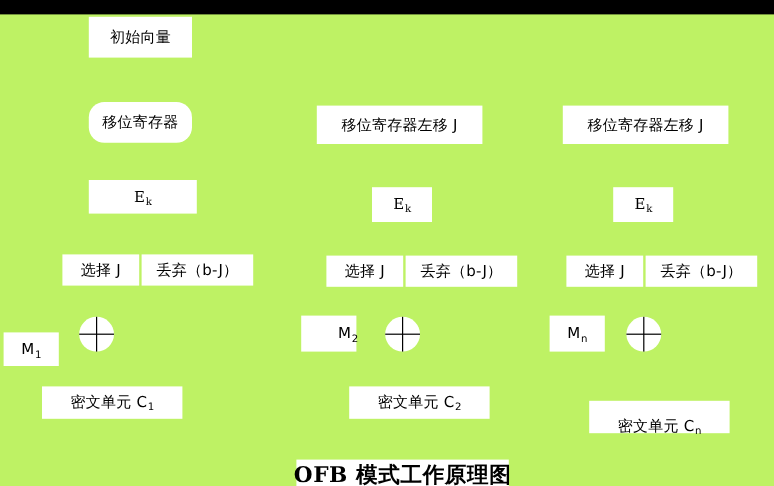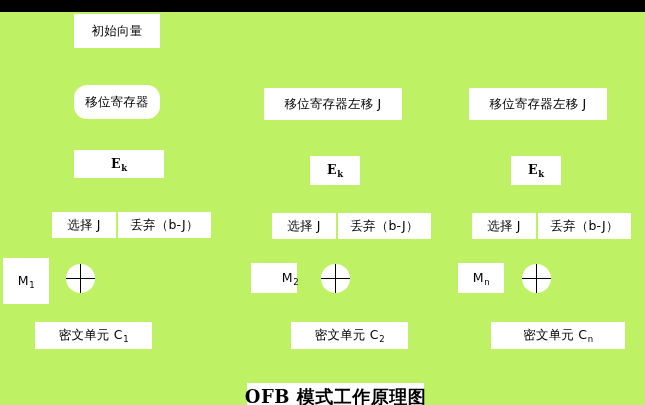--- a/index.html
+++ b/index.html
@@ -26,21 +26,20 @@
     display: flex;
     align-items: center;
     justify-content: center;
     font-size: 12.5px;
     line-height: 1;
     white-space: nowrap;
     letter-spacing: 0.2px;
   }
   .box.serif {
     font-family: "DejaVu Serif", "Liberation Serif", serif;
-    font-weight: bold;
   }
   .box.title {
     font-weight: bold;
     font-size: 18px;
     letter-spacing: 0.5px;
   }
   .sub {
     font-size: 8.5px;
     vertical-align: baseline;
     position: relative;
@@ -92,21 +91,21 @@
   </div>
 
   <div class="box" style="left:52px; top:200px; width:64px; height:26px;">
     <span>选择 J</span>
   </div>
 
   <div class="box" style="left:118px; top:200px; width:93px; height:26px;">
     <span>丢弃（b-J）</span>
   </div>
 
-  <div class="box" style="left:3px; top:246px; width:46px; height:46px;">
+  <div class="box" style="left:3px; top:265px; width:46px; height:28px;">
     <span><span>M</span><span class="sub">1</span></span>
   </div>
 
   <div class="xor" style="left:66px; top:252px; width:29px; height:29px;"></div>
 
   <div class="box" style="left:35px; top:310px; width:117px; height:27px;">
     <span><span>密文单元 C</span><span class="sub">1</span></span>
   </div>
 
   <div class="box" style="left:264px; top:76px; width:138px; height:32px;">
@@ -150,21 +149,21 @@
   <div class="box" style="left:538px; top:201px; width:93px; height:26px;">
     <span>丢弃（b-J）</span>
   </div>
 
   <div class="box" style="left:458px; top:251px; width:46px; height:30px;">
     <span><span>M</span><span class="sub">n</span></span>
   </div>
 
   <div class="xor" style="left:522px; top:252px; width:29px; height:29px;"></div>
 
-  <div class="box" style="left:491px; top:310px; width:134px; height:27px;">
+  <div class="box" style="left:491px; top:322px; width:117px; height:27px;align-items:flex-end;">
     <span><span>密文单元 C</span><span class="sub">n</span></span>
   </div>
 
   <div class="box title serif" style="left:247px; top:371px; width:177px; height:28px;">
     <span>OFB 模式工作原理图</span>
   </div>
 
 </div>
 
 </body></html>

